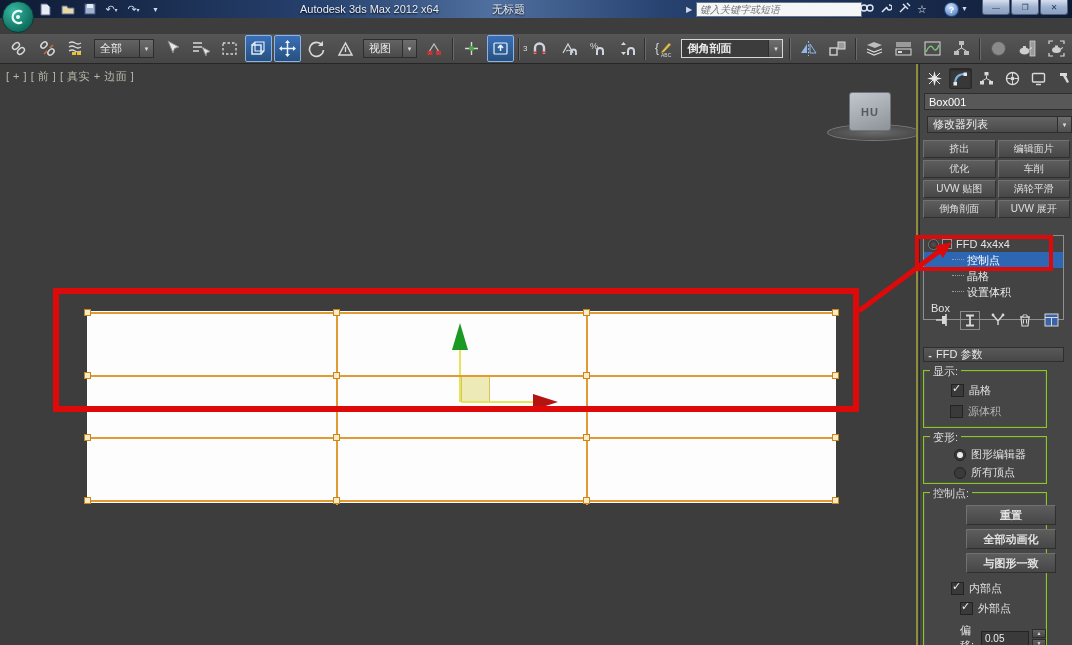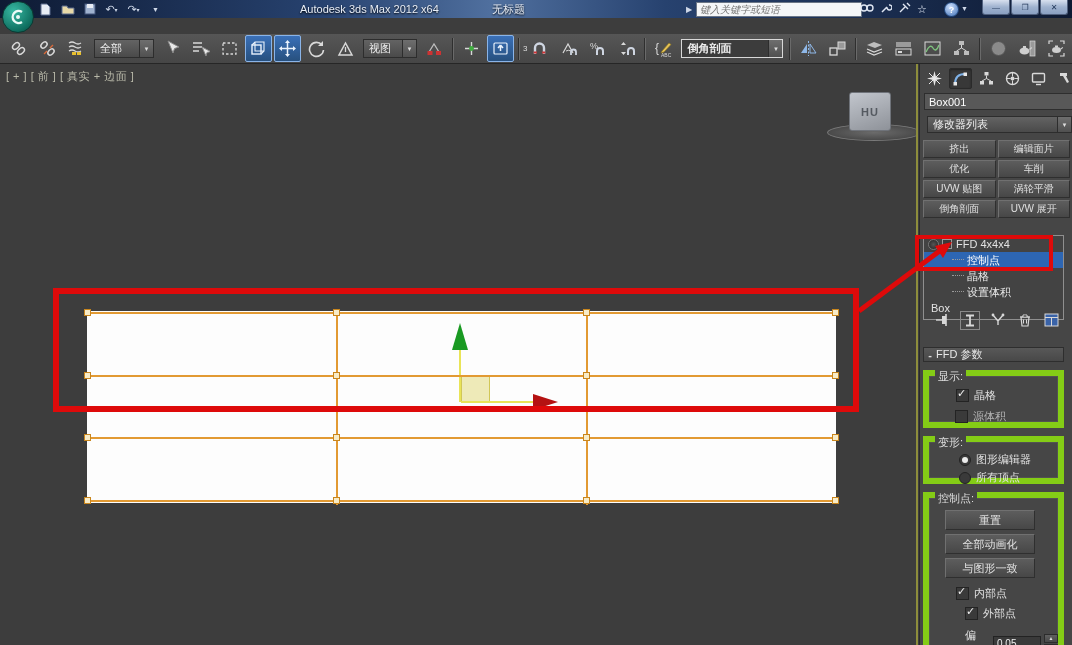--- a/index.html
+++ b/index.html
@@ -103,31 +103,31 @@
   .srow.sel{background:#2d66b3;color:#fff;}
   .srow.base{padding-left:7px;}
   .stack-tools{position:absolute;left:3px;top:247px;width:147px;height:18px;
     display:flex;align-items:center;justify-content:center;gap:9px;color:#d8d8d8;}
   .stool{display:flex;align-items:center;justify-content:center;width:18px;height:17px;}
   .stool.framed{border:1px solid #8a8a8a;}
   .rollhead{position:absolute;left:3px;top:283px;width:141px;height:15px;background:linear-gradient(#585858,#484848);
     border:1px solid #2e2e2e;display:flex;align-items:center;box-sizing:border-box;}
   .rollhead .minus{width:12px;text-align:center;color:#ddd;font-weight:bold;}
   .rollhead .rtitle{flex:1;text-align:left;color:#e8e8e8;font-size:11px;padding-right:12px;}
-  .group{position:absolute;left:3px;width:141px;border:6px solid #84cc16;box-shadow:inset 0 0 0 1px #525252;
+  .group{position:absolute;left:3px;width:124px;border:1px solid #84cc16;box-shadow:inset 0 0 0 1px #525252;
     box-sizing:border-box;}
   .group .glabel{position:absolute;top:-7px;left:6px;background:#464646;padding:0 3px;color:#dcdcdc;font-size:11px;}
   .ckrow{position:absolute;display:flex;align-items:center;gap:5px;color:#e0e0e0;font-size:11px;}
   .ckbox{width:11px;height:11px;background:#3a3a3a;border:1px solid #232323;position:relative;}
   .ckbox.checked::after{content:"✓";position:absolute;left:0px;top:-3px;color:#f0f0f0;font-size:11px;}
   .radio{width:10px;height:10px;border-radius:50%;background:#3a3a3a;border:1px solid #232323;position:relative;}
   .radio.on::after{content:"";position:absolute;left:2px;top:2px;width:6px;height:6px;border-radius:50%;background:#ececec;}
-  .gbtn{position:absolute;left:16px;width:88px;height:18px;background:linear-gradient(#5d5d5d,#474747);
+  .gbtn{position:absolute;left:42px;width:88px;height:18px;background:linear-gradient(#5d5d5d,#474747);
     border:1px solid #2f2f2f;border-top-color:#707070;border-left-color:#707070;color:#e2e2e2;
-    font-size:11px;display:flex;align-items:center;justify-content:center;}
+    font-size:11px;display:flex;align-items:center;justify-content:center;font-weight:bold;}
   .offrow{position:absolute;left:36px;display:flex;align-items:center;gap:3px;color:#e0e0e0;}
   #offset-field{width:40px;height:13px;background:#3a3a3a;border:1px solid #232323;color:#eee;
     font-size:10px;padding:0 3px;font-family:"Liberation Sans",sans-serif;}
   .spinner{display:flex;flex-direction:column;gap:1px;}
   .spin{width:12px;height:7px;background:linear-gradient(#606060,#484848);border:1px solid #2c2c2c;
     color:#ddd;font-size:5px;display:flex;align-items:center;justify-content:center;}
   
   #anno-vp-rect{position:absolute;left:53px;top:288px;width:794px;height:112px;
     border:6px solid #de0a0a;z-index:40;}
   #anno-stack-rect{position:absolute;left:915px;top:235px;width:130px;height:28px;

